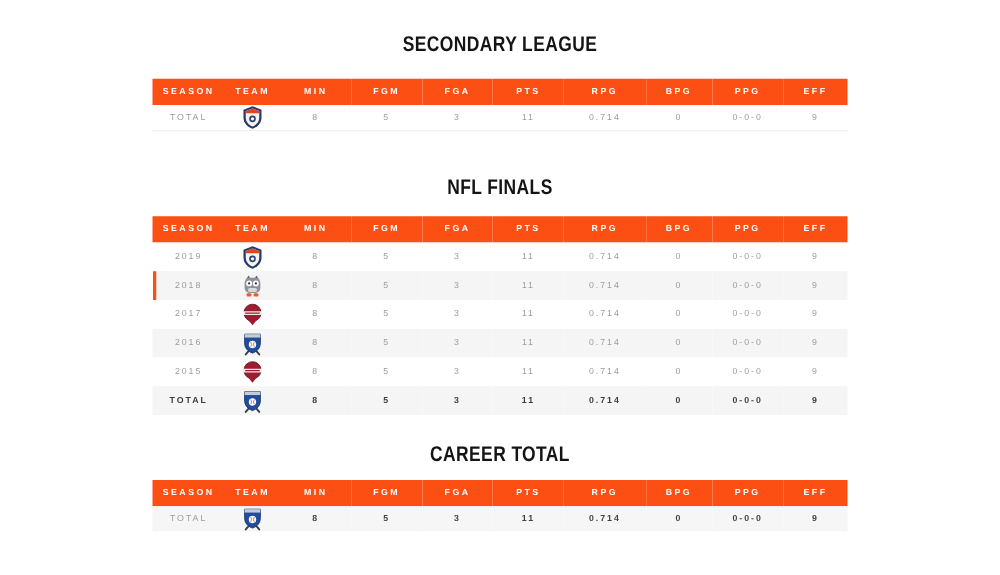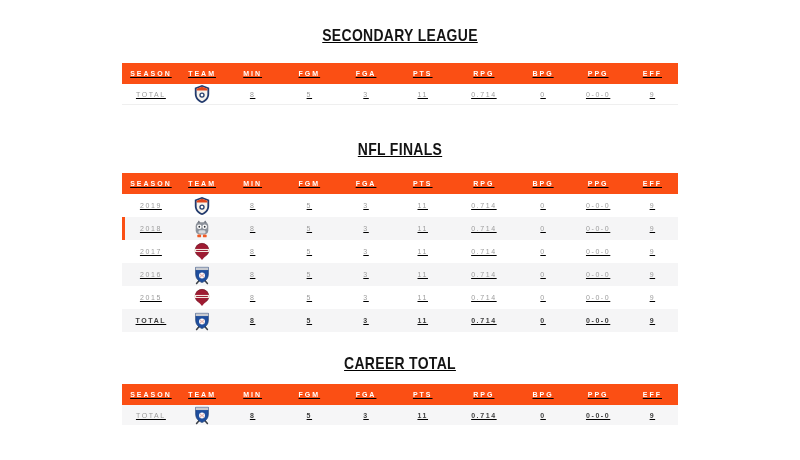--- a/index.html
+++ b/index.html
@@ -1,19 +1,19 @@
 <!DOCTYPE html>
 <html><head>
 <meta charset="utf-8">
 <style>
   * { box-sizing: border-box; margin: 0; padding: 0; }
   html, body { width: 800px; height: 460px; background: #ffffff; overflow: hidden; }
   body { font-family: "Liberation Sans", sans-serif; }
 
-  .page { width: 556px; margin-left: 122px; text-decoration: underline; }
+  .page { width: 556px; margin-left: 122px; }
 
   .section-title {
     text-align: center;
     font-size: 17px;
     font-weight: 700;
     color: #141414;
     letter-spacing: 0.4px;
     transform: scaleX(0.82);
     transform-origin: 50% 50%;
     white-space: nowrap;

